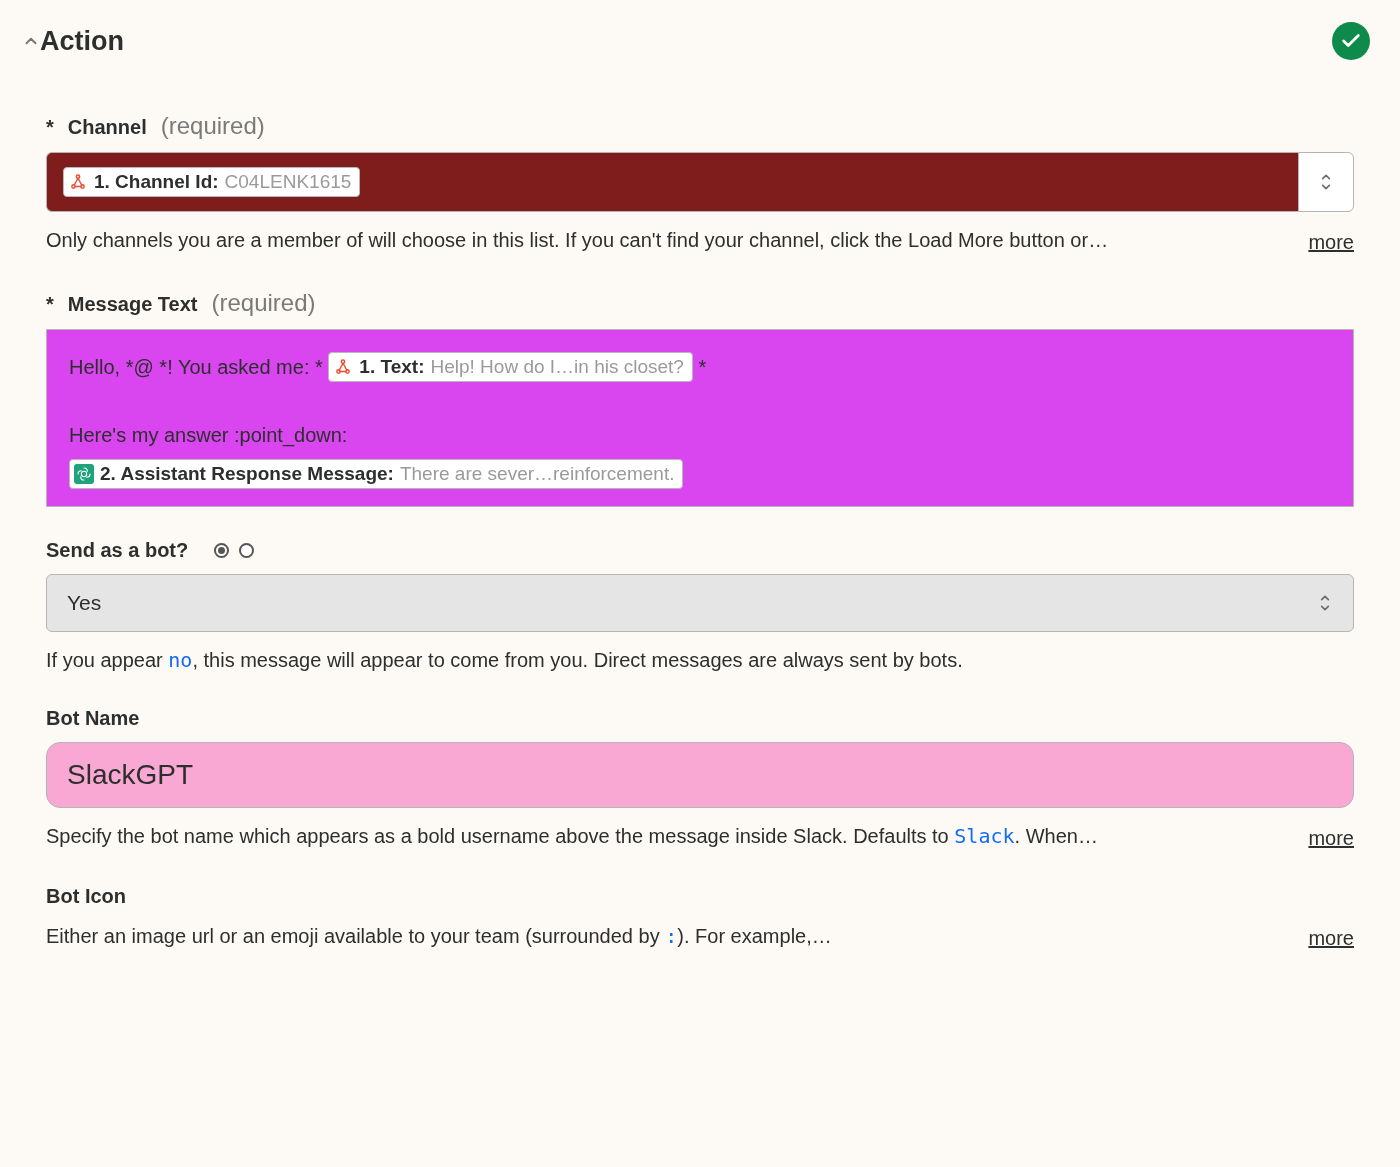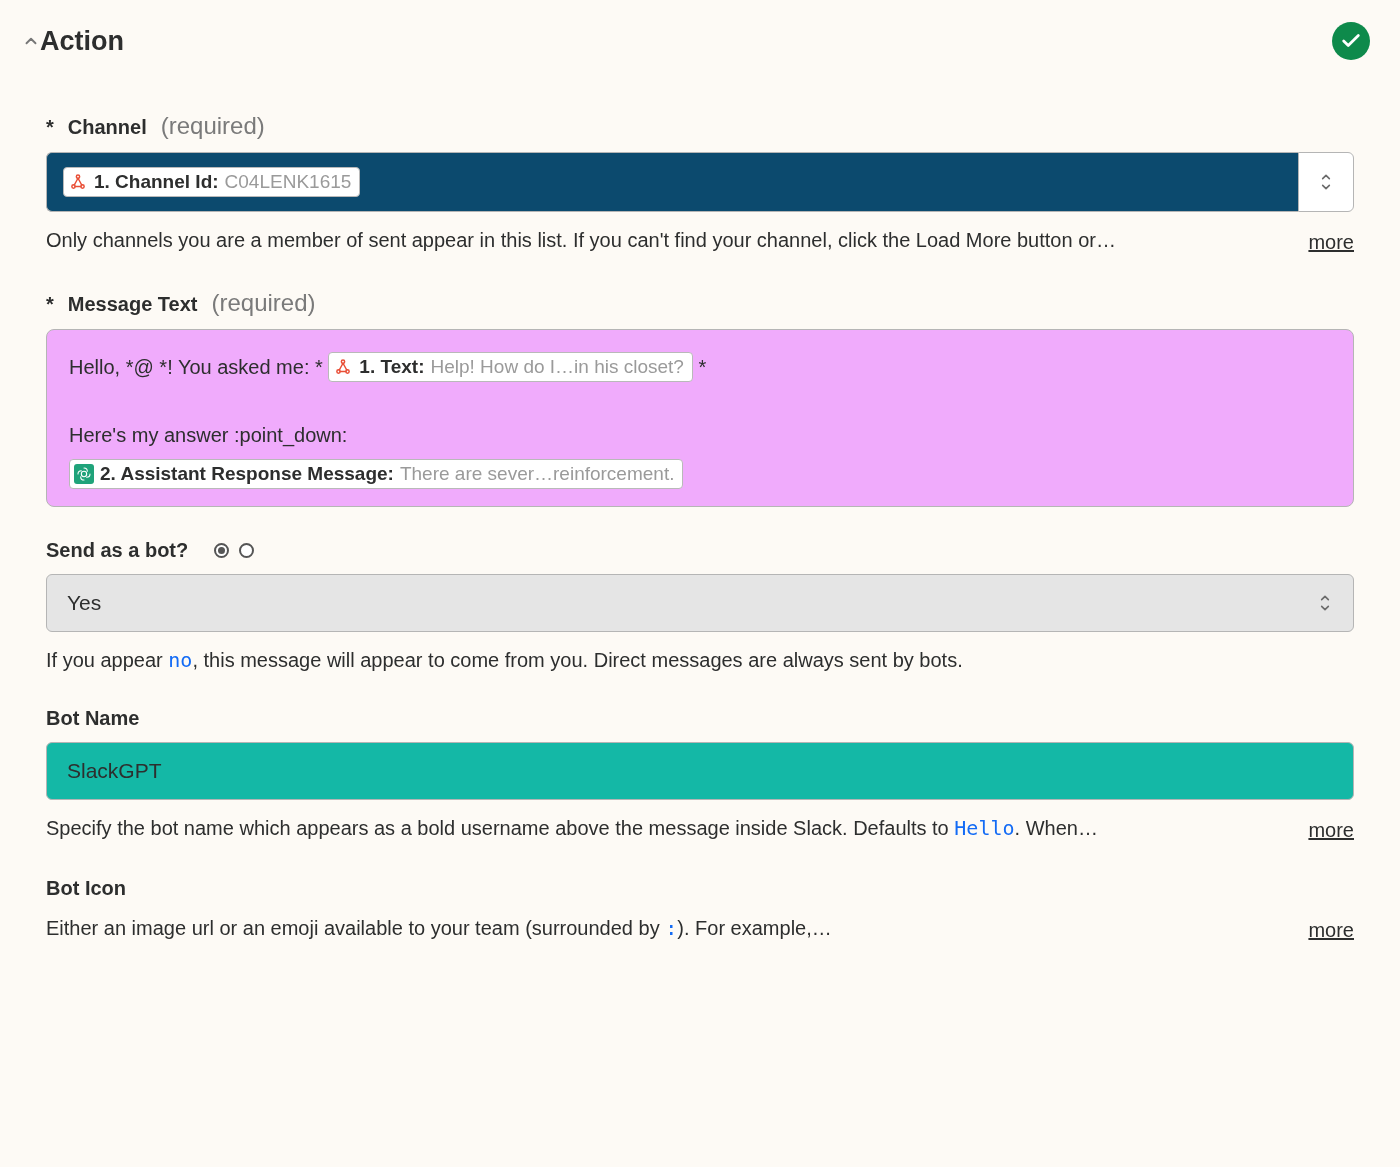--- a/index.html
+++ b/index.html
@@ -73,21 +73,21 @@
 
   .select-wrap {
     display: flex;
     width: 100%;
   }
   .select-main {
     flex: 1;
     border: 1px solid #b5b5b5;
     border-right: none;
     border-radius: 6px 0 0 6px;
-    background: #0c4a6e;
+    background: #7f1d1d;
     padding: 10px 16px;
     display: flex;
     align-items: center;
     min-height: 60px;
   }
   .select-arrow {
     width: 56px;
     border: 1px solid #b5b5b5;
     border-radius: 0 6px 6px 0;
     background: #fff;
@@ -165,22 +165,22 @@
     color: #2d2e2e;
     text-decoration: underline;
     font-size: 20px;
     white-space: nowrap;
     margin-top: 2px;
   }
 
   .msg-box {
     width: 100%;
     border: 1px solid #b5b5b5;
-    border-radius: 8px;
-    background: #f0abfc;
+    border-radius: 1px;
+    background: #d946ef;
     padding: 18px 22px 16px;
     font-size: 20px;
     line-height: 1.7;
   }
   .msg-box .line {
     display: block;
     margin-bottom: 4px;
   }
   .msg-box .flow {
     display: inline;
@@ -207,24 +207,24 @@
     content: "";
     width: 7px;
     height: 7px;
     background: #555;
     border-radius: 50%;
   }
 
   .text-input {
     width: 100%;
     border: 1px solid #b5b5b5;
-    border-radius: 6px;
-    background: #14b8a6;
+    border-radius: 14px;
+    background: #f9a8d4;
     padding: 16px 20px;
-    font-size: 21px;
+    font-size: 28px;
     min-height: 58px;
     display: flex;
     align-items: center;
   }
 
   svg { display: block; }
 </style>
 </head>
 <body>
 
@@ -270,21 +270,21 @@
         </span>
       </div>
       <div class="select-arrow">
         <svg width="16" height="22" viewBox="0 0 24 32" fill="none" stroke="currentColor" stroke-width="2.4" stroke-linecap="round" stroke-linejoin="round">
           <polyline points="7 11 12 6 17 11"></polyline>
           <polyline points="7 21 12 26 17 21"></polyline>
         </svg>
       </div>
     </div>
     <div class="hint">
-      <span class="hint-text">Only channels you are a member of sent appear in this list. If you can't find your channel, click the Load More button or…</span>
+      <span class="hint-text">Only channels you are a member of will choose in this list. If you can't find your channel, click the Load More button or…</span>
       <a class="more-link">more</a>
     </div>
   </div>
 
   <div class="section">
     <div class="label-row">
       <span class="req-star">*</span>
       <span class="field-label">Message Text</span>
       <span class="req-text">(required)</span>
     </div>
@@ -352,21 +352,21 @@
 
   <div class="section">
     <div class="label-row">
       <span class="field-label">Bot Name</span>
     </div>
     <div class="text-input">
       <span>SlackGPT</span>
     </div>
     <div class="hint">
       <span class="hint-text">
-        <span>Specify the bot name which appears as a bold username above the message inside Slack. Defaults to </span><span class="codeword">Hello</span><span>. When…</span>
+        <span>Specify the bot name which appears as a bold username above the message inside Slack. Defaults to </span><span class="codeword">Slack</span><span>. When…</span>
       </span>
       <a class="more-link">more</a>
     </div>
   </div>
 
   <div class="section">
     <div class="label-row">
       <span class="field-label">Bot Icon</span>
     </div>
     <div class="hint">

